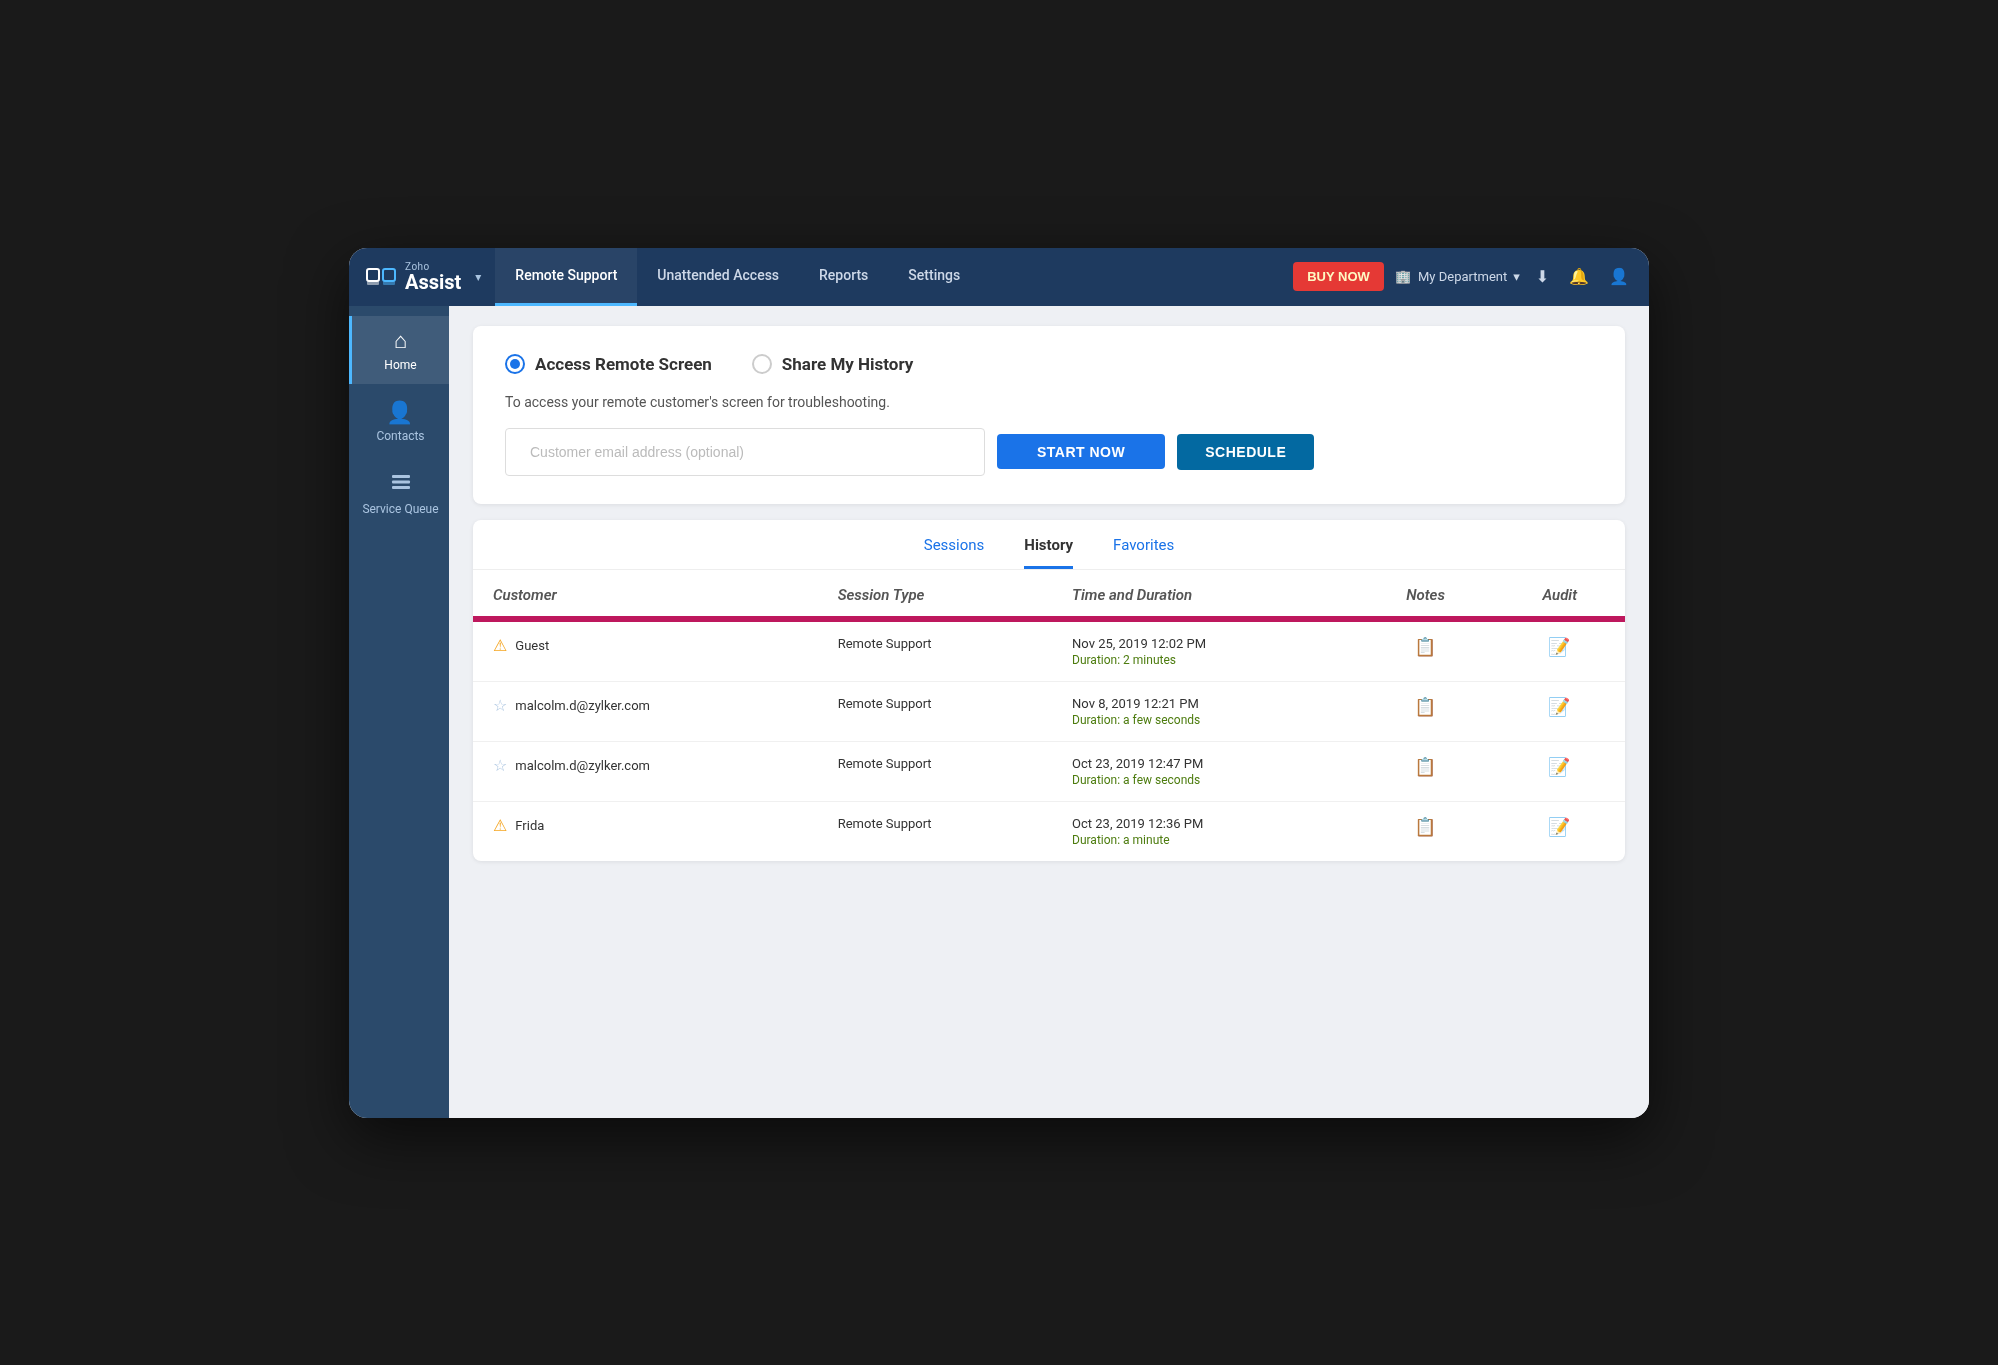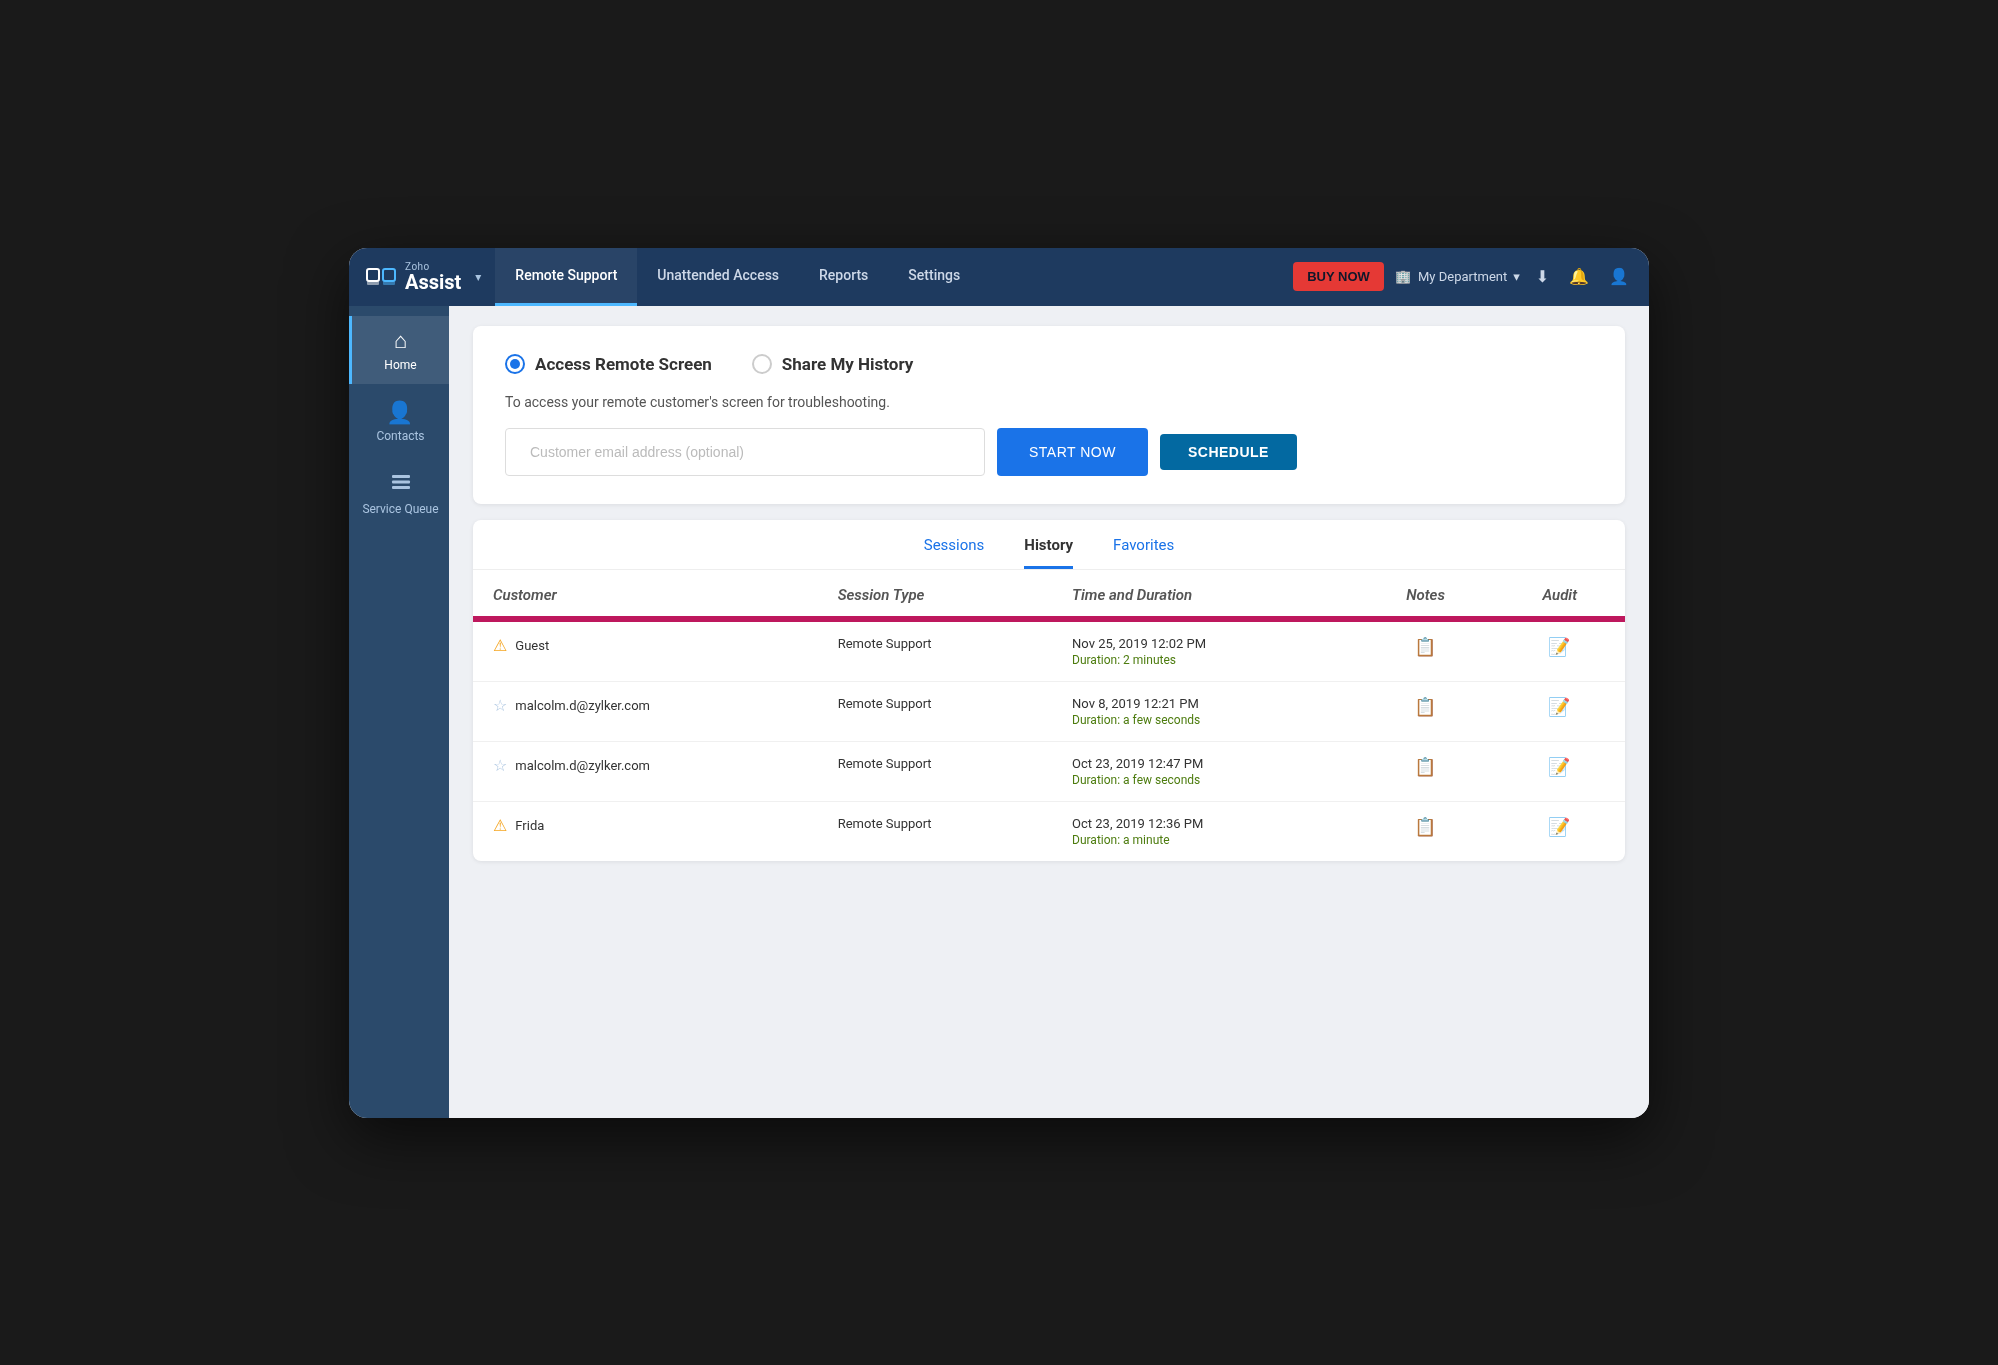--- a/index.html
+++ b/index.html
@@ -87,21 +87,21 @@
       background: rgba(255,255,255,0.05);
     }
     .nav-right {
       margin-left: auto;
       display: flex;
       align-items: center;
       gap: 12px;
     }
     .buy-now-btn {
       background: #e53935;
-      color: #0f172a;
+      color: #fef9c3;
       border: none;
       border-radius: 4px;
       padding: 7px 14px;
       font-size: 13px;
       font-weight: 600;
       cursor: pointer;
     }
     .nav-dept {
       display: flex;
       align-items: center;
@@ -238,24 +238,24 @@
       max-width: 480px;
     }
     .email-input::placeholder {
       color: #bbb;
     }
     .start-now-btn {
       background: #1a73e8;
       color: white;
       border: none;
       border-radius: 4px;
-      height: 48px;
-      padding: 0 32px;
+      height: 35px;
+      padding: 0 40px;
       font-size: 14px;
-      font-weight: 400;
+      font-weight: 700;
       letter-spacing: 0.5px;
       cursor: pointer;
     }
     .schedule-btn {
       background: #0369a1;
       color: white;
       border: none;
       border-radius: 4px;
       height: 36px;
       padding: 0 28px;

